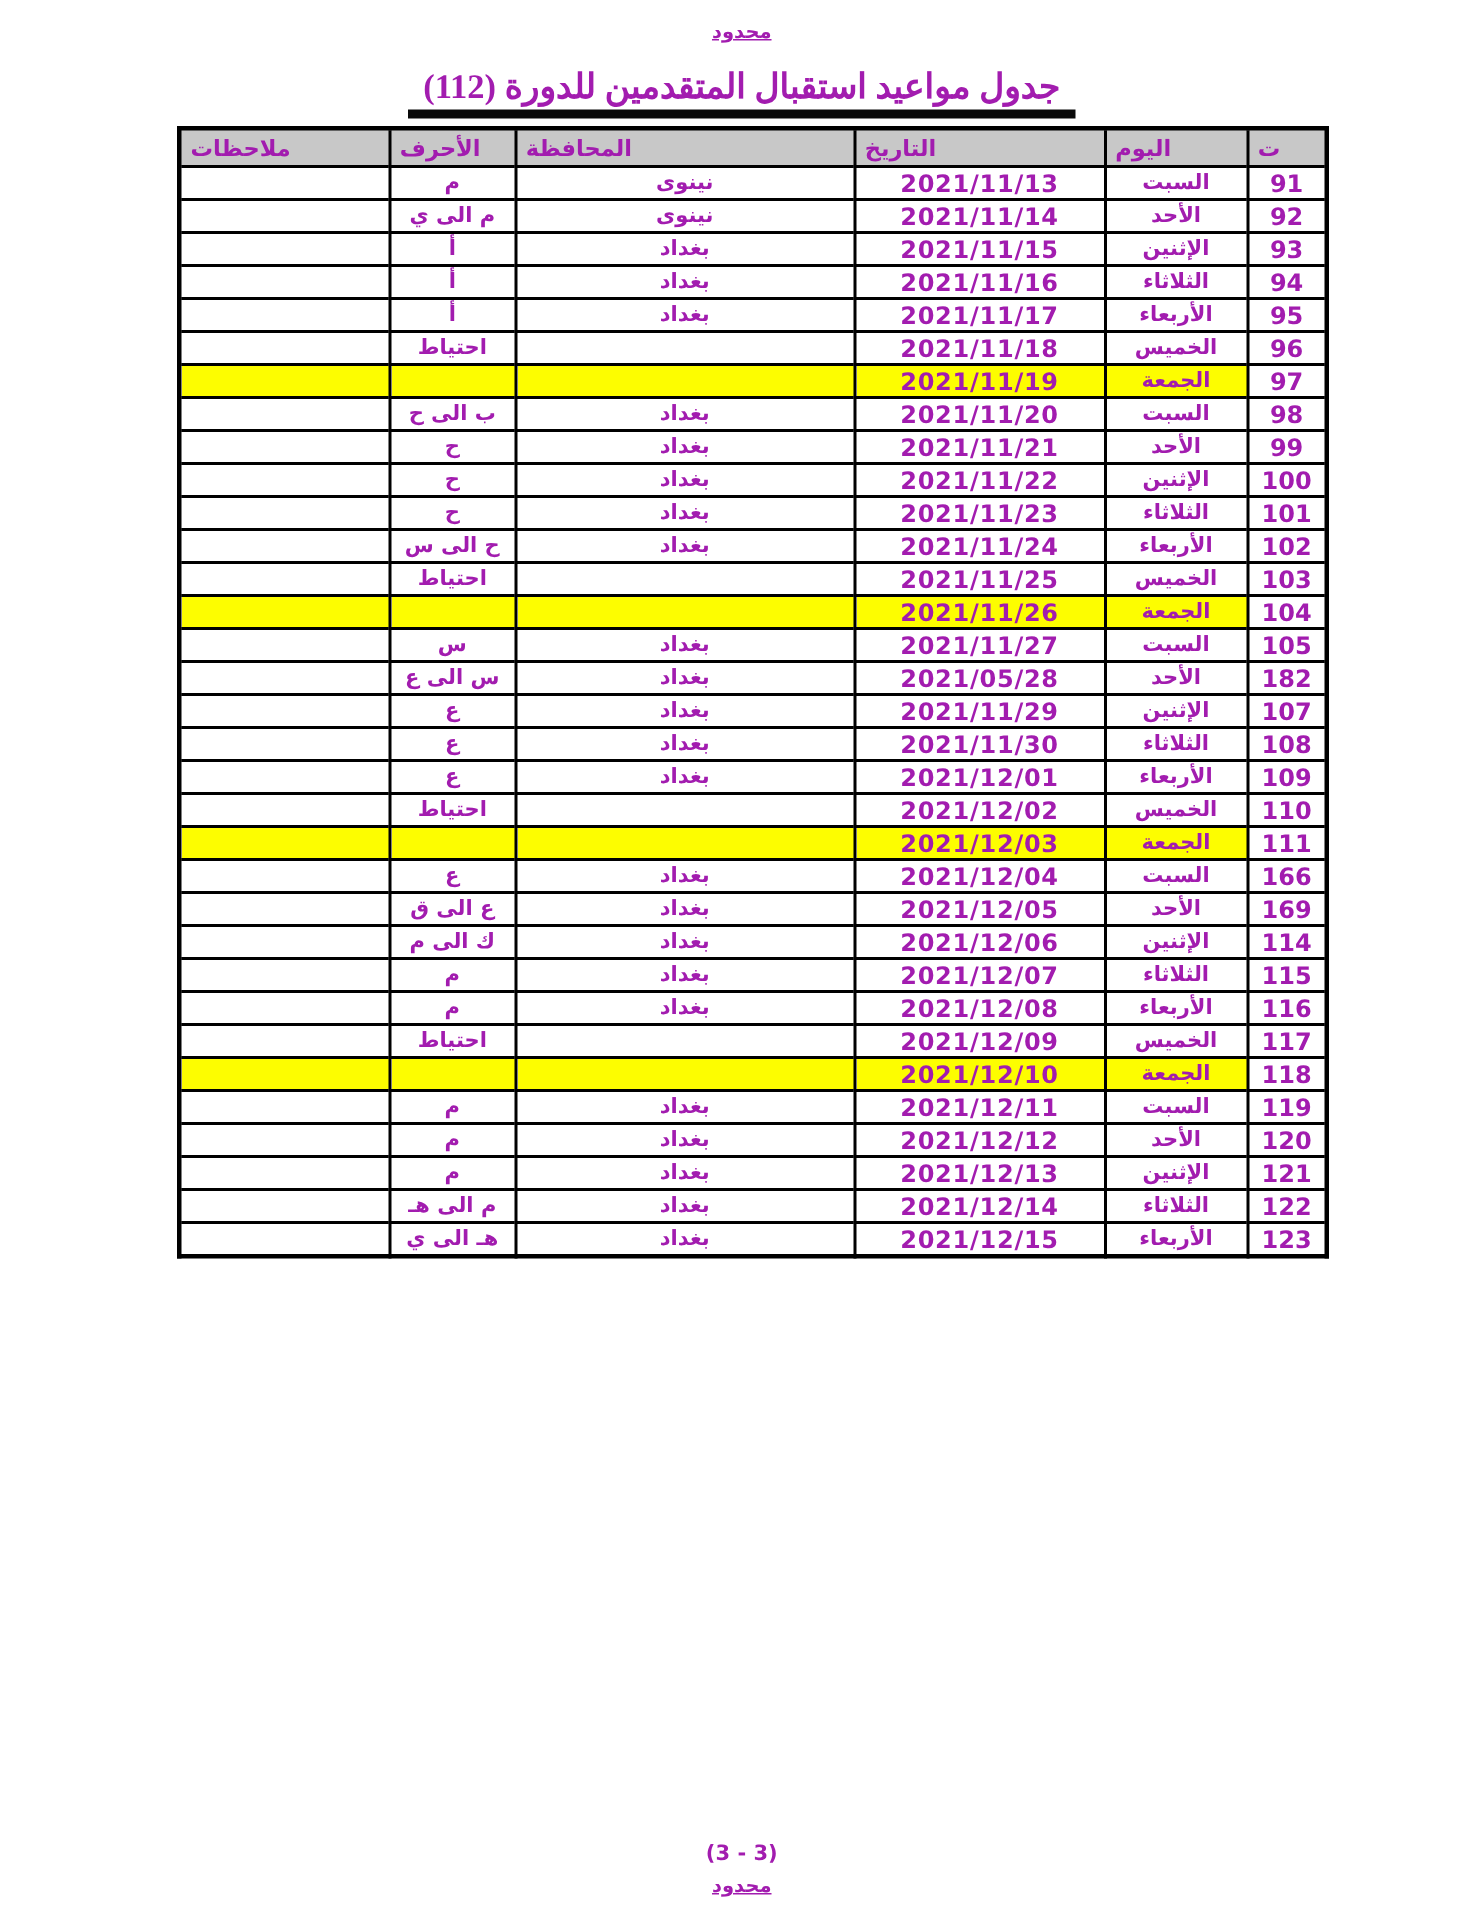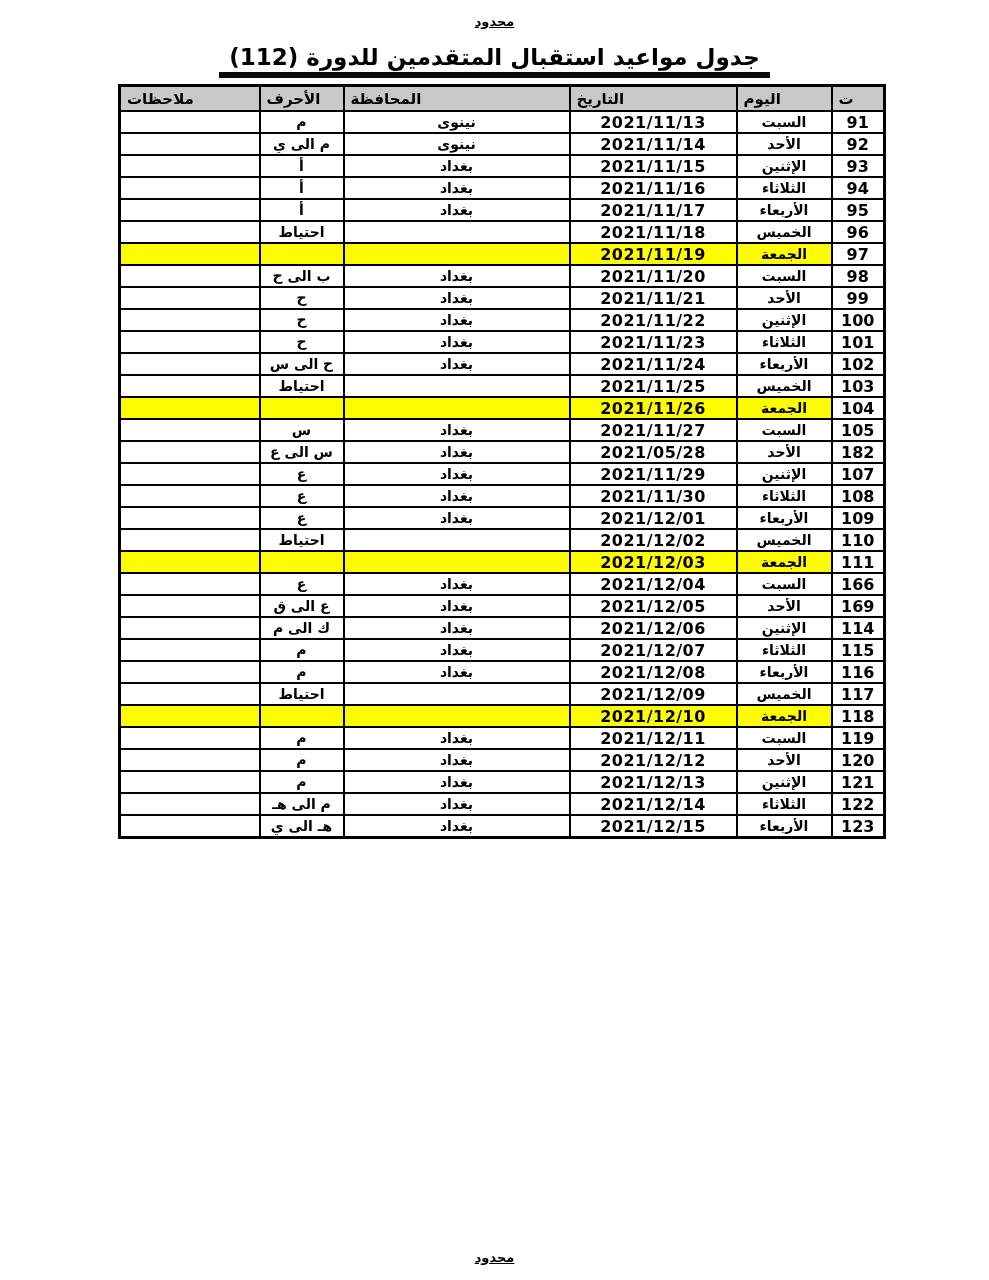--- a/index.html
+++ b/index.html
@@ -6,39 +6,40 @@
     margin: 0;
     padding: 0;
     background: #ffffff;
   }
   .page {
     position: relative;
     width: 989px;
     height: 1280px;
     background: #ffffff;
     font-family: "DejaVu Sans", sans-serif;
-    color: #000000;
+    color: #a21caf;
     overflow: hidden;
   }
   .classification {
     position: absolute;
     left: 0;
     width: 100%;
     text-align: center;
     font-size: 13px;
     font-weight: bold;
     text-decoration: underline;
   }
   .classification.top { top: 14px; }
   .title-wrap {
     position: absolute;
     top: 44px;
     left: 0;
     width: 100%;
     text-align: center;
+    font-family: Liberation Serif, serif;
   }
   .title {
     display: inline-block;
     margin: 0;
     font-size: 23px;
     font-weight: bold;
     border-bottom: 6px solid #0a0a0a;
     padding: 0 10px 2px 10px;
     direction: rtl;
   }
@@ -379,16 +380,17 @@
           <td class="num">123</td>
           <td class="day">الأربعاء</td>
           <td class="date">2021/12/15</td>
           <td class="prov">بغداد</td>
           <td class="let">هـ الى ي</td>
           <td class="note"></td>
         </tr>
       </tbody>
   </table>
 
+  <div class="footer-page">(3 - 3)</div>
 
   <div class="classification bottom">محدود</div>
 
 </div>
 
 </body></html>

